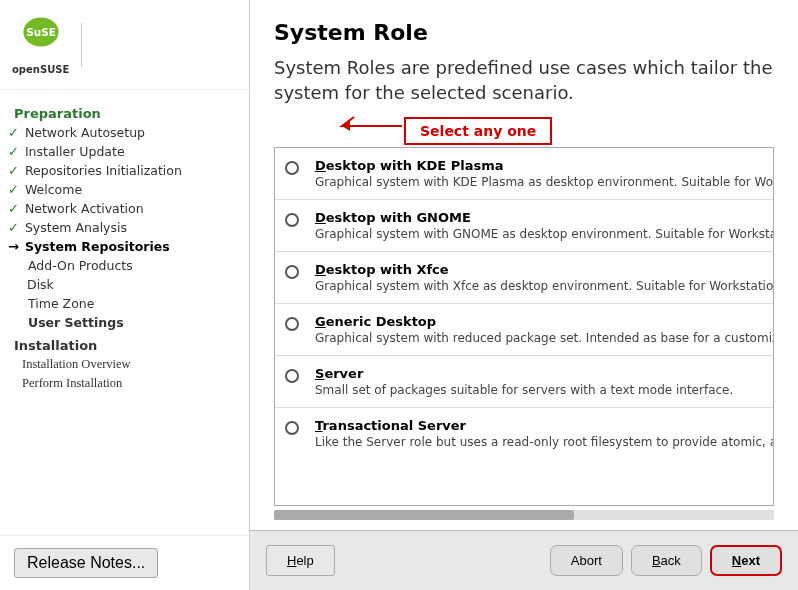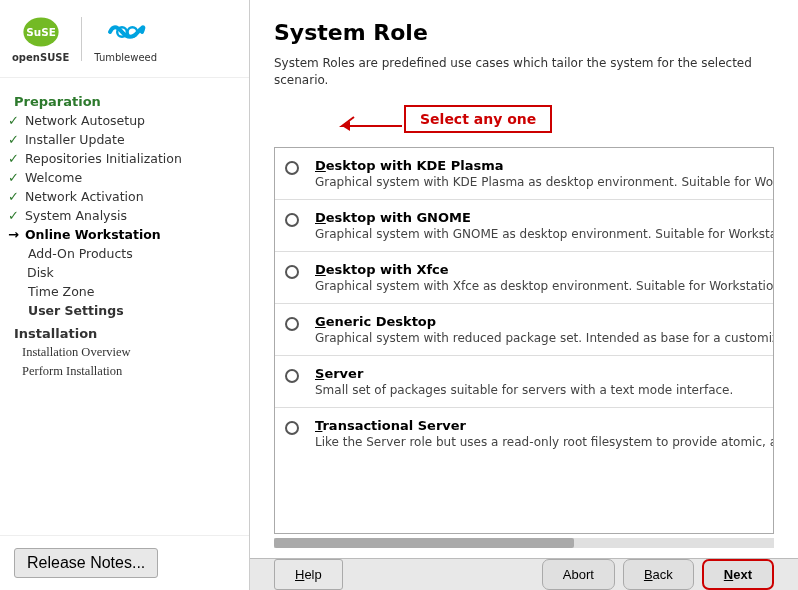--- a/index.html
+++ b/index.html
@@ -34,21 +34,21 @@
       align-items: center;
       padding: 14px 12px 14px 12px;
       background: #fff;
       border-bottom: 1px solid #eee;
       gap: 12px;
     }
     .opensuse-logo {
       display: flex;
       flex-direction: column;
       align-items: center;
-      gap: 2px;
+      gap: 14px;
     }
     .opensuse-logo .chameleon {
       width: 48px;
       height: 36px;
     }
     .opensuse-logo .brand-text {
       font-size: 10px;
       color: #333;
       font-weight: bold;
     }
@@ -145,34 +145,33 @@
       display: flex;
       flex-direction: column;
     }
     .page-title {
       font-size: 22px;
       font-weight: bold;
       color: #000;
       margin-bottom: 10px;
     }
     .page-description {
-      font-size: 12px;
-      color: #333;
-      margin-bottom: 16px;
+      font-size: 18px;
+      color: #333;
       line-height: 1.4;
     }
     
     .annotation-area {
       position: relative;
       margin-bottom: 6px;
       height: 36px;
     }
     .callout-box {
       position: absolute;
-      top: 0;
+      top: 12px;
       left: 130px;
       background: #fff;
       border: 2px solid #cc0000;
       padding: 4px 14px;
       font-size: 14px;
       font-weight: bold;
       color: #cc0000;
       white-space: nowrap;
     }
     .arrow-svg {
@@ -237,26 +236,26 @@
       position: relative;
     }
     .scroll-thumb {
       height: 10px;
       background: #aaa;
       width: 60%;
       border-radius: 2px;
     }
     
     .bottom-bar {
-      height: 32px;
+      height: 60px;
       background: #e8e8e8;
       border-top: 1px solid #bbb;
       display: flex;
       align-items: center;
-      padding: 0 24px;
+      padding: 0 16px;
     }
     .bottom-bar-left {
       flex: 1;
     }
     .bottom-bar-right {
       display: flex;
       gap: 8px;
       align-items: center;
     }
     .btn {
@@ -295,29 +294,20 @@
       <div class="opensuse-logo">
         <svg class="chameleon" viewBox="0 0 60 44" xmlns="http://www.w3.org/2000/svg">
 
           <ellipse cx="30" cy="22" rx="22" ry="18" fill="#73ba25"></ellipse>
           <text x="30" y="27" text-anchor="middle" font-size="13" font-weight="bold" fill="#fff">SuSE</text>
         </svg>
         <span class="brand-text">openSUSE</span>
       </div>
       <div class="logo-divider"></div>
 
-      <div class="tumbleweed-logo">
-        <svg class="tw-icon" viewBox="0 0 60 44" xmlns="http://www.w3.org/2000/svg">
-
-          <path d="M10,22 Q15,10 25,22 Q35,34 45,22 Q55,10 50,22" stroke="#00a3e0" stroke-width="5" fill="none" stroke-linecap="round"></path>
-          <circle cx="25" cy="22" r="6" fill="none" stroke="#00a3e0" stroke-width="3"></circle>
-          <circle cx="38" cy="22" r="6" fill="none" stroke="#00a3e0" stroke-width="3"></circle>
-        </svg>
-        <span class="tw-text">Tumbleweed</span>
-      </div>
     </div>
 
     <div class="sidebar-nav">
       <div class="nav-section-label">Preparation</div>
 
       <div class="nav-item">
         <span class="check">✓</span>
         <span>Network Autosetup</span>
       </div>
 
@@ -341,21 +331,21 @@
         <span>Network Activation</span>
       </div>
 
       <div class="nav-item">
         <span class="check">✓</span>
         <span>System Analysis</span>
       </div>
 
       <div class="nav-item active">
         <span class="arrow">→</span>
-        <span><strong>Online Workstation</strong></span>
+        <span><strong>System Repositories</strong></span>
       </div>
 
       <div class="nav-item" style="padding-left:28px;">
         <span>Add-On Products</span>
       </div>
       <div class="nav-item" style="padding-left:11px;margin-left:16px;">
         <span>Disk</span>
       </div>
       <div class="nav-item" style="padding-left:28px;">
         <span>Time Zone</span>

